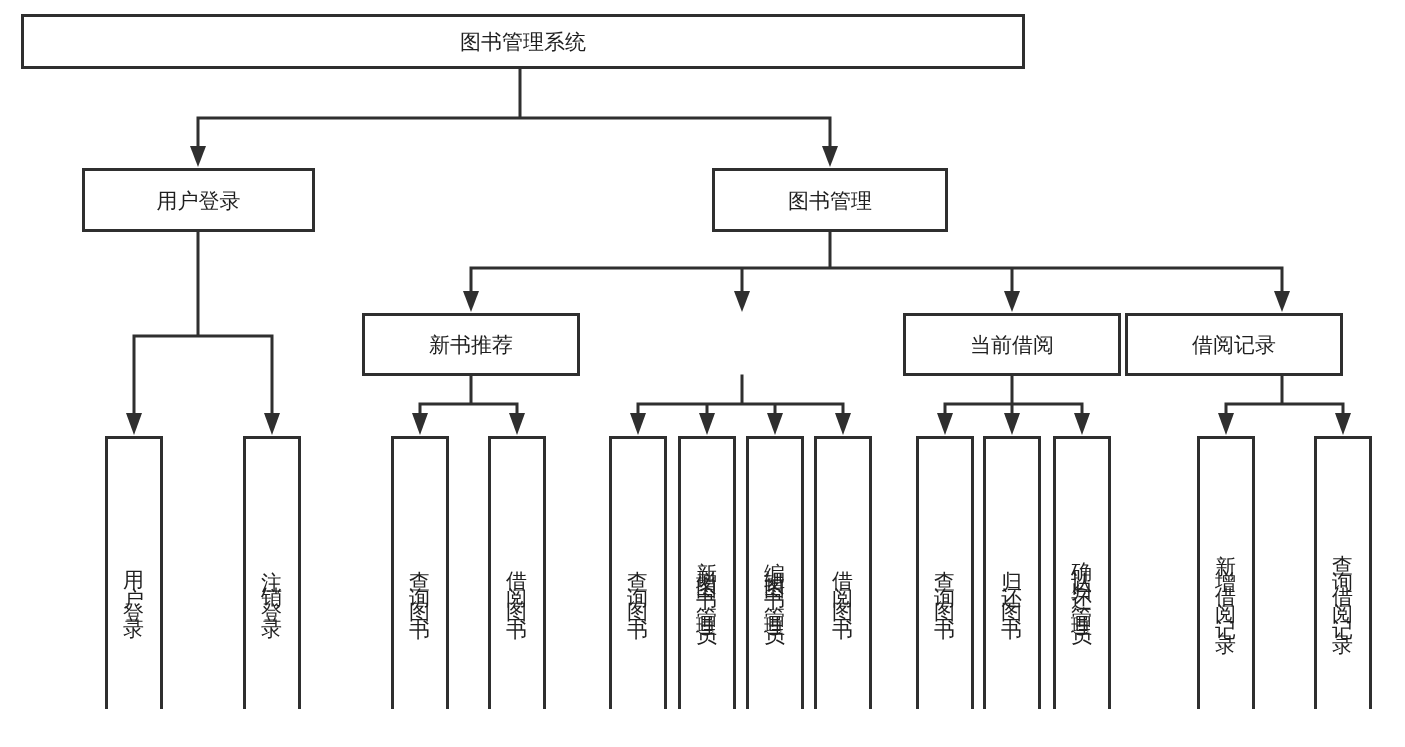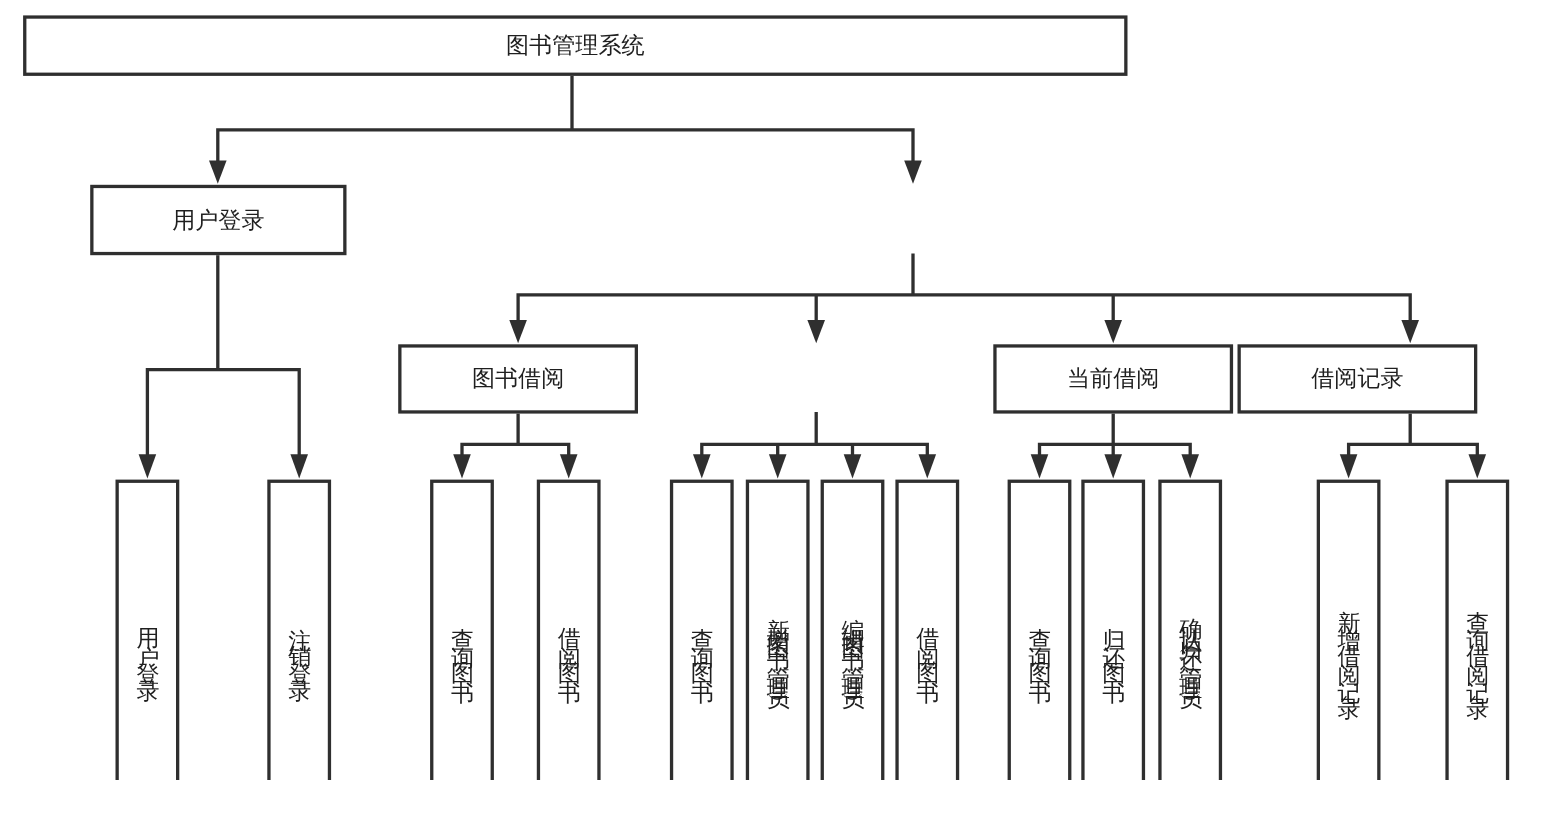--- a/index.html
+++ b/index.html
@@ -65,23 +65,26 @@
     </g>
   </svg>
 
   <div class="node top">
     <span>图书管理系统</span>
   </div>
 
   <div class="node lvl2" style="left:82px;width:233px;">
     <span>用户登录</span>
   </div>
+  <div class="node lvl2" style="left:712px;width:236px;">
+    <span>图书管理</span>
+  </div>
 
   <div class="node lvl3" style="left:362px;">
-    <span>图书借阅</span>
+    <span>新书推荐</span>
   </div>
   <div class="node lvl3" style="left:903px;">
     <span>当前借阅</span>
   </div>
   <div class="node lvl3" style="left:1125px;">
     <span>借阅记录</span>
   </div>
 
   <div class="node leaf" style="left:105px;">
     <span>用户登录</span>

